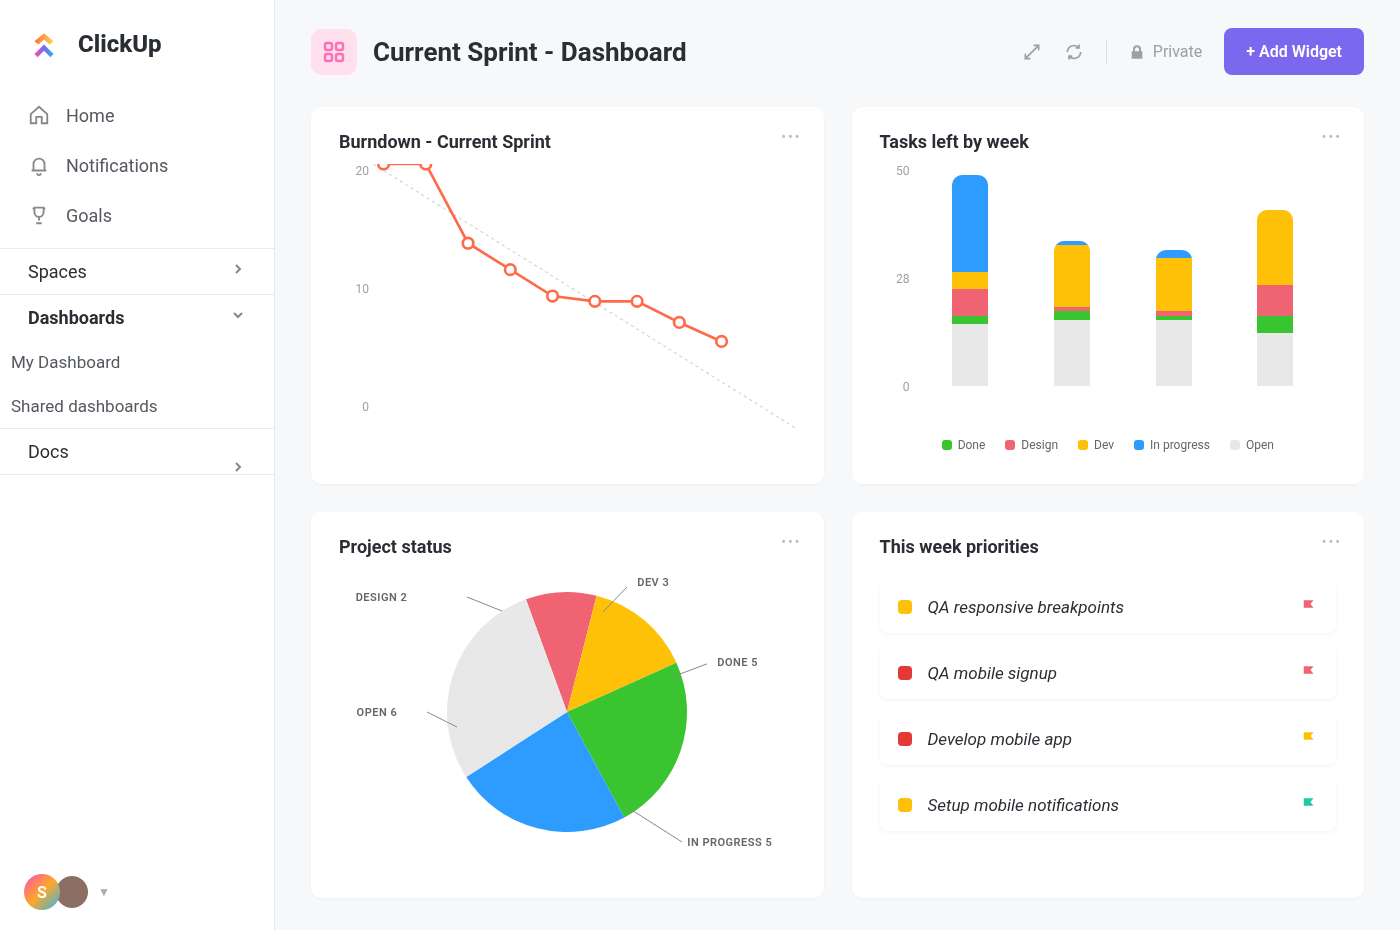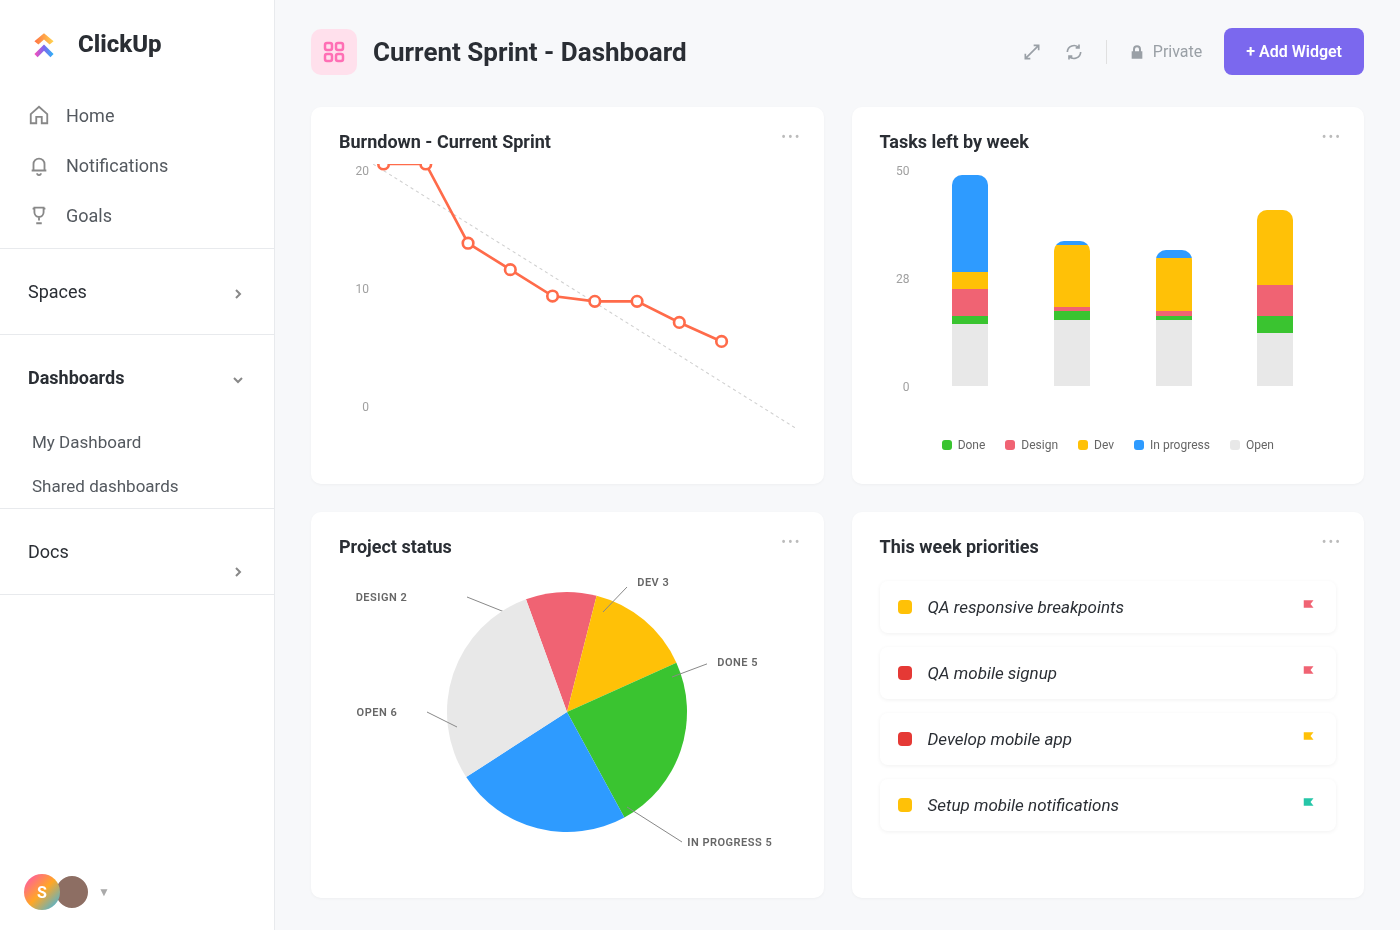--- a/index.html
+++ b/index.html
@@ -6,23 +6,23 @@
 body { background: #f7f8fa; width: 1400px; height: 930px; overflow: hidden; display: flex; }
 
 
 .sidebar { width: 275px; background: #fff; border-right: 1px solid #e8eaed; display: flex; flex-direction: column; }
 .logo { padding: 30px 28px 20px; display: flex; align-items: flex-start; gap: 18px; }
 .logo-icon { width: 32px; height: 32px; }
 .logo-text { font-size: 24px; font-weight: 800; color: #2a2e34; }
 .nav-list { padding: 8px 0; }
 .nav-item { display: flex; align-items: center; gap: 16px; padding: 14px 28px; cursor: pointer; color: #54595f; font-size: 18px; }
 .nav-item .icon { width: 22px; height: 22px; color: #888; }
-.sect { border-top: 1px solid #e8eaed; padding: 32px 28px; display: flex; align-items: flex-end; justify-content: space-between; font-size: 18px; color: #2a2e34; cursor: pointer; }
+.sect { border-top: 1px solid #e8eaed; padding: 12px 28px; display: flex; align-items: flex-start; justify-content: space-between; font-size: 18px; color: #2a2e34; cursor: pointer; }
 .sect.bold { font-weight: 700; }
-.sub-item { padding: 12px 32px; font-size: 17px; color: #54595f; cursor: pointer; }
+.sub-item { padding: 12px 11px; font-size: 17px; color: #54595f; cursor: pointer; }
 .chev { width: 16px; height: 16px; color: #888; }
 .avatar-row { margin-top: auto; padding: 20px 24px; display: flex; align-items: center; gap: 8px; }
 .avatar-badge { width: 36px; height: 36px; border-radius: 50%; background: linear-gradient(135deg,#ff4db8,#ffa726,#29b6f6); display: flex; align-items: center; justify-content: center; color:#fff; font-weight:700; font-size:16px; position:relative; }
 .avatar-img { width:36px; height:36px; border-radius:50%; background:#8d6e63; margin-left:-14px; border:2px solid #fff; }
 .avatar-drop { color:#aaa; font-size:12px; }
 
 
 .main { flex: 1; display: flex; flex-direction: column; }
 .topbar { display: flex; align-items: center; padding: 28px 36px 0; gap: 16px; }
 .dash-icon { width: 46px; height: 46px; border-radius: 10px; background: #ffe0ec; display:flex; align-items:center; justify-content:center; }

